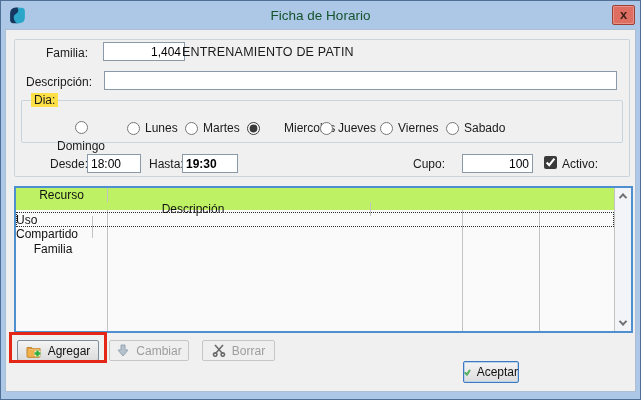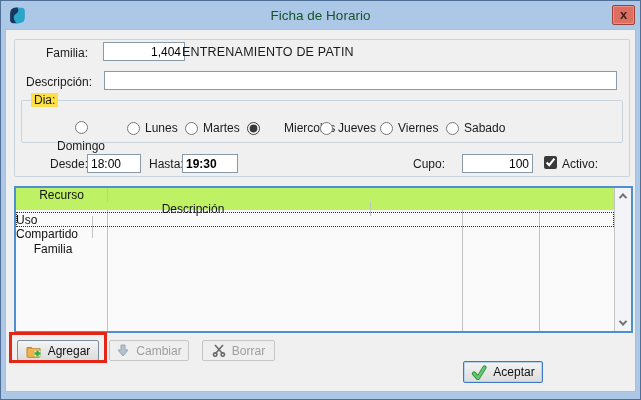--- a/index.html
+++ b/index.html
@@ -97,21 +97,21 @@
     background:linear-gradient(#f4f4f4,#dcdcdc);
     border:1px solid #7f8e9c; border-radius:2px;
     font-size:12px; color:#111; cursor:pointer;text-align:right;
   }
   .btn:disabled, .btn.disabled{
     background:#efefef; border-color:#c6c6c6; color:#9d9d9d; cursor:default;
   }
   .btn-agregar{ left:11px; top:310px; width:82px; height:21px; }
   .btn-cambiar{ left:103px; top:310px; width:80px; height:21px; }
   .btn-borrar{ left:196px; top:310px; width:73px; height:21px; }
-  .btn-aceptar{ left:457px; top:331px; width:80px; height:22px; border:1px solid #3c79c0; box-shadow:0 0 0 1px #b9d2ec inset; }
+  .btn-aceptar{ left:457px; top:331px; width:56px; height:22px; border:1px solid #3c79c0; box-shadow:0 0 0 1px #b9d2ec inset; }
   .btn-cancelar{ left:545px; top:331px; width:79px; height:22px; }
 
   .annotation{
     left:3px; top:302px; width:98px; height:31px;
     border:3px solid #e42617; pointer-events:none;
   }
 </style>
 </head>
 <body>
 

